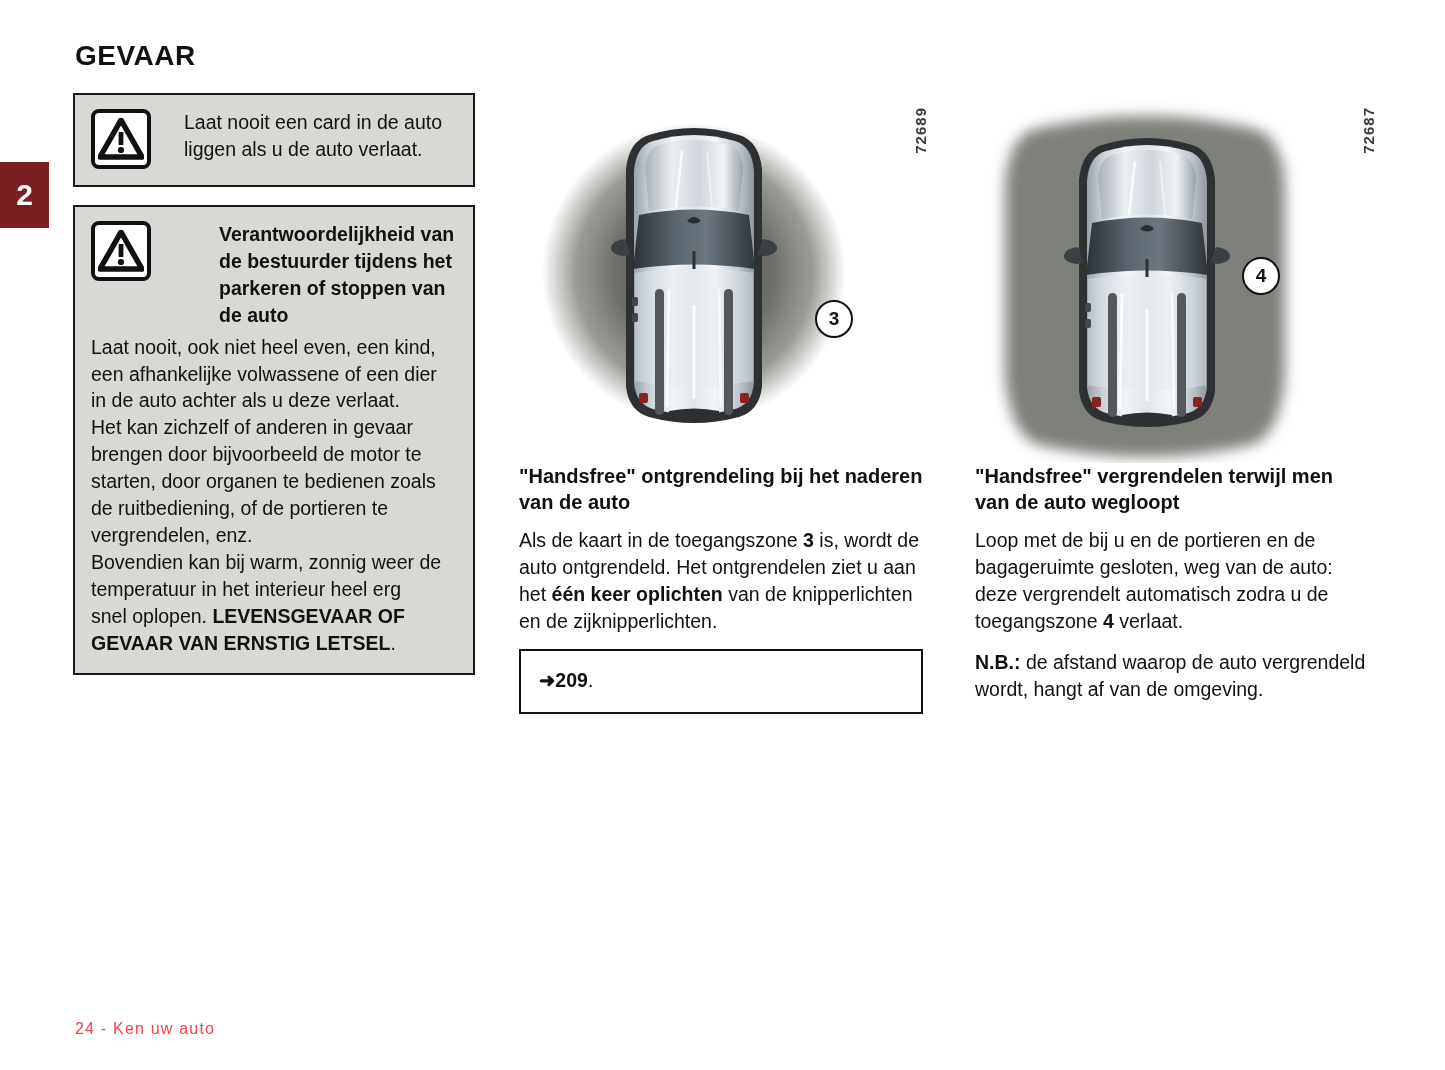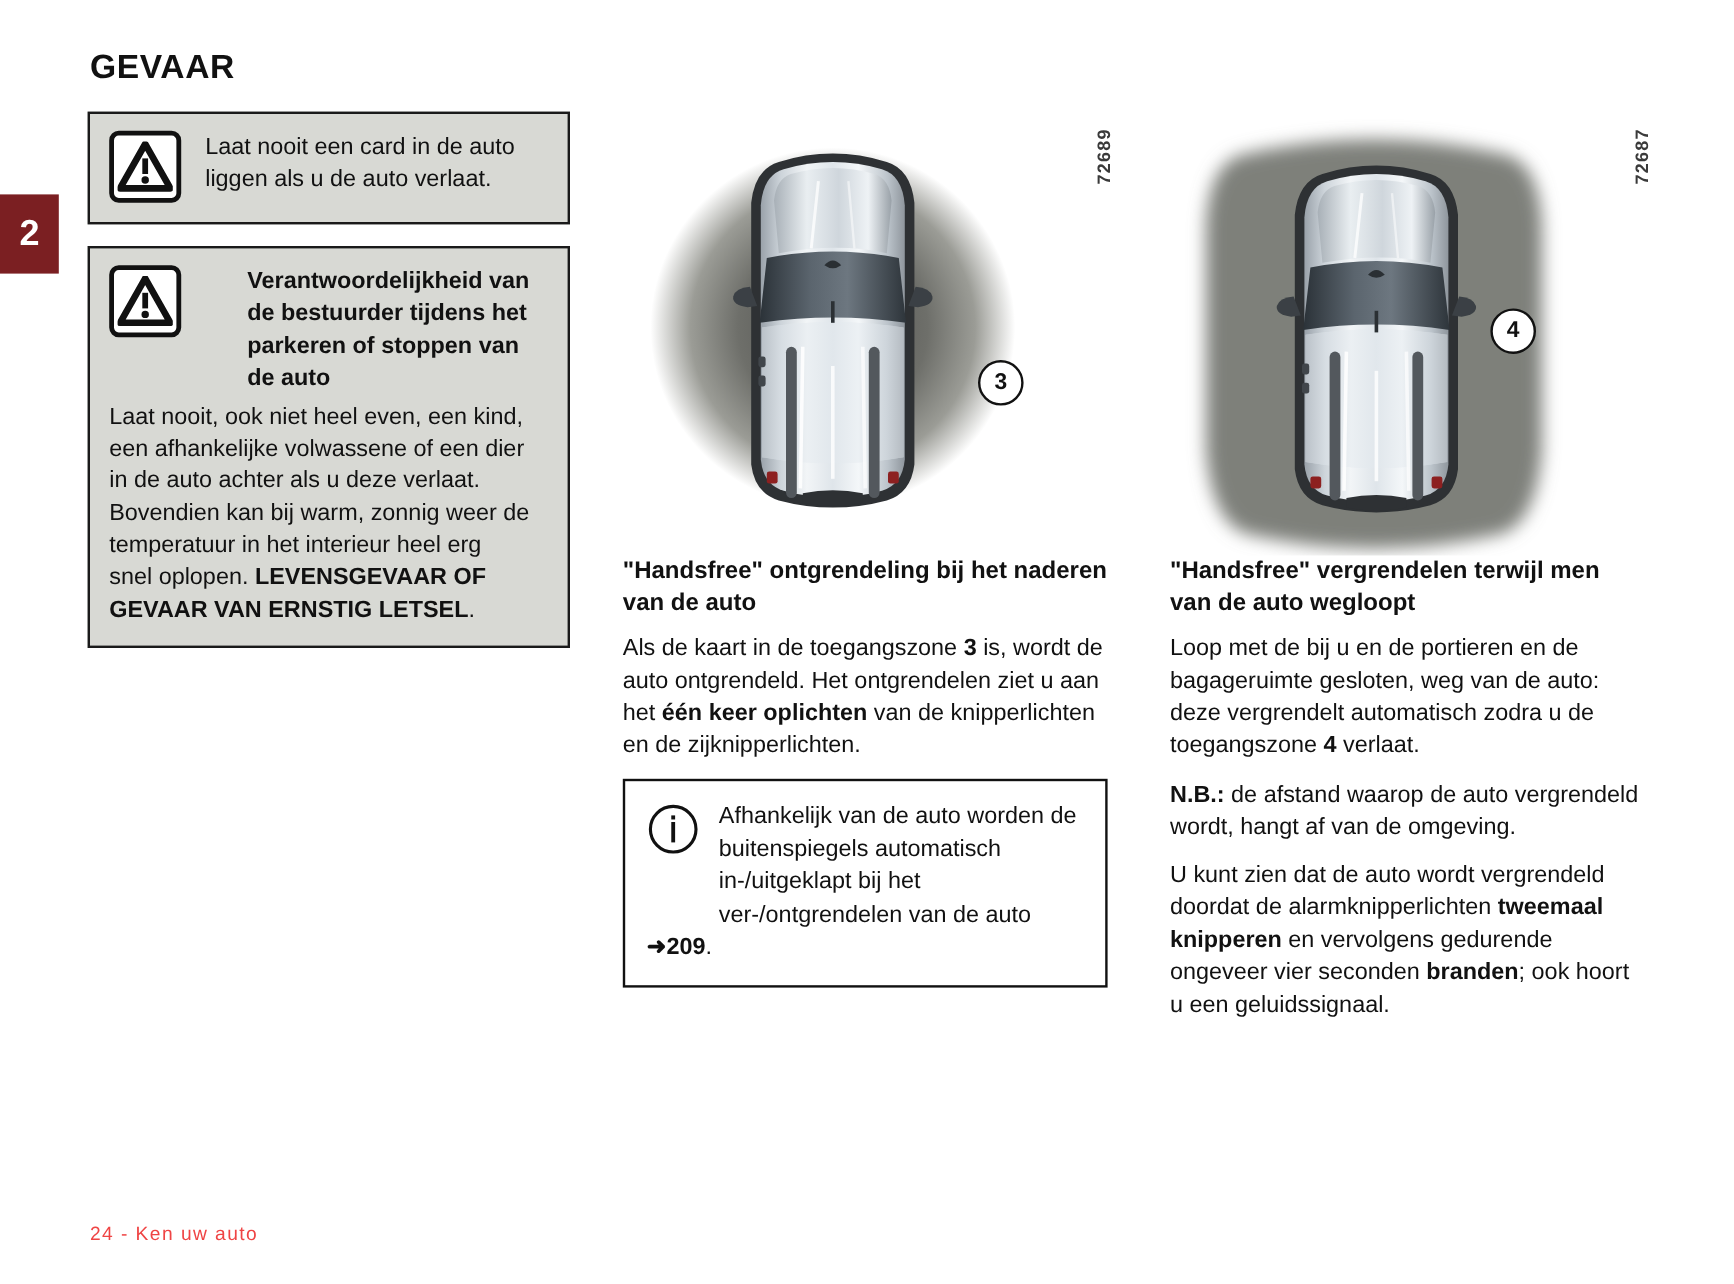--- a/index.html
+++ b/index.html
@@ -53,21 +53,21 @@
   .warn-box {
     background: #d8d9d4;
     border: 2px solid #1a1a1a;
     box-sizing: border-box;
     padding: 14px 16px 16px 16px;
     margin-bottom: 18px;
   }
   .warn-row {
     display: flex;
     align-items: flex-start;
-    gap: 20px;
+    gap: 33px;
   }
   .warn-body {
     flex: 1;
     font-size: 19.5px;
     line-height: 1.38;
   }
   .warn-body.bold { font-weight: bold; margin-left: 35px; }
   .warn-text {
     font-size: 19.5px;
     line-height: 1.38;
@@ -205,20 +205,21 @@
         <svg width="46" height="42" viewBox="0 0 46 42" aria-hidden="true">
           <path d="M23 2 L44 39 L2 39 Z" fill="none" stroke="#111" stroke-width="5.5" stroke-linejoin="round"></path>
           <rect x="20.6" y="14" width="4.8" height="13" fill="#111"></rect>
           <circle cx="23" cy="32" r="3.1" fill="#111"></circle>
         </svg>
       </div>
       <div class="warn-body bold">Verantwoordelijkheid van de bestuurder tijdens het parkeren of stoppen van de auto</div>
     </div>
     <div class="warn-text">
       <p>Laat nooit, ook niet heel even, een kind, een afhankelijke volwassene of een dier in de auto achter als u deze verlaat.</p>
+      <p>Het kan zichzelf of anderen in gevaar brengen door bijvoorbeeld de motor te starten, door organen te bedienen zoals de ruitbediening, of de portieren te vergrendelen, enz.</p>
       <p>
         <span>Bovendien kan bij warm, zonnig weer de temperatuur in het interieur heel erg snel oplopen.</span>
         <span class="upper">LEVENSGEVAAR OF GEVAAR VAN ERNSTIG LETSEL</span><span>.</span>
       </p>
     </div>
   </div>
 </div>
 
 <div class="col-mid">
 
@@ -299,30 +300,20 @@
       </svg>
     </div>
     <div class="callout" style="left: 296px; top: 207px;">3</div>
   </div>
 
   <div class="sec-head">"Handsfree" ontgrendeling bij het naderen van de auto</div>
 
   <p class="body-p"><span>Als de kaart in de toegangszone </span><b>3</b><span> is, wordt de auto ontgrendeld. Het ontgrendelen ziet u aan het </span><b>één keer oplichten</b><span> van de knipperlichten en de zijknipperlichten.</span></p>
 
   <div class="info-box">
-    <div class="info-row">
-      <div class="info-icon">
-        <svg width="44" height="44" viewBox="0 0 44 44" aria-hidden="true">
-          <circle cx="22" cy="22" r="19" fill="none" stroke="#111" stroke-width="2.6"></circle>
-          <rect x="20.4" y="16" width="3.2" height="17" fill="#111"></rect>
-          <rect x="20.4" y="10.5" width="3.2" height="3.4" fill="#111"></rect>
-        </svg>
-      </div>
-      <div class="info-text">Afhankelijk van de auto worden de buitenspiegels automatisch in-/uitgeklapt bij het ver-/ontgrendelen van de auto </div>
-    </div>
     <div class="info-tail"><span class="arrow-ref">➜</span><b>209</b><span>.</span></div>
   </div>
 </div>
 
 <div class="col-right">
 
   <div class="figure">
     <div class="fig-ref right">72687</div>
     <div class="fig-stage">
       <svg width="396" height="370" viewBox="0 0 396 370" aria-hidden="true">
@@ -393,16 +384,15 @@
     </div>
     <div class="callout" style="left: 267px; top: 164px;">4</div>
   </div>
 
   <div class="sec-head">"Handsfree" vergrendelen terwijl men van de auto wegloopt</div>
 
   <p class="body-p"><span>Loop met de bij u en de portieren en de bagageruimte gesloten, weg van de auto: deze vergrendelt automatisch zodra u de toegangszone </span><b>4</b><span> verlaat.</span></p>
 
   <p class="body-p"><b>N.B.:</b><span> de afstand waarop de auto vergrendeld wordt, hangt af van de omgeving.</span></p>
 
-  <p class="body-p"><span>U kunt zien dat de auto wordt vergrendeld doordat de alarmknipperlichten </span><b>tweemaal knipperen</b><span> en vervolgens gedurende ongeveer vier seconden </span><b>branden</b><span>; ook hoort u een geluidssignaal.</span></p>
 </div>
 
 <div class="footer">24 - Ken uw auto</div>
 
 </body></html>

